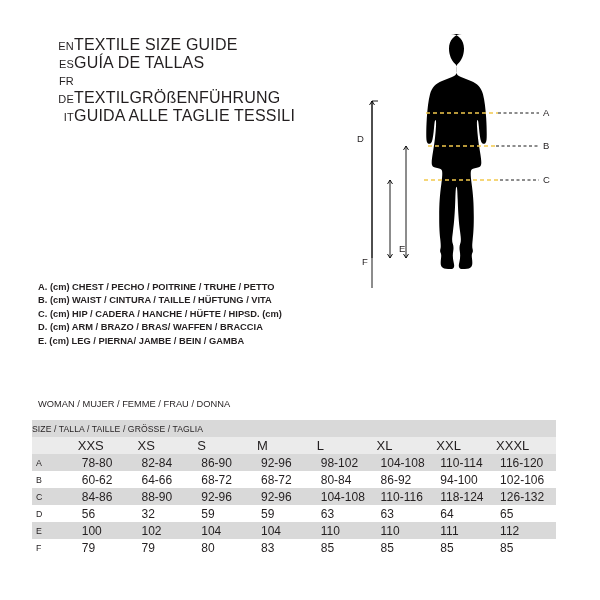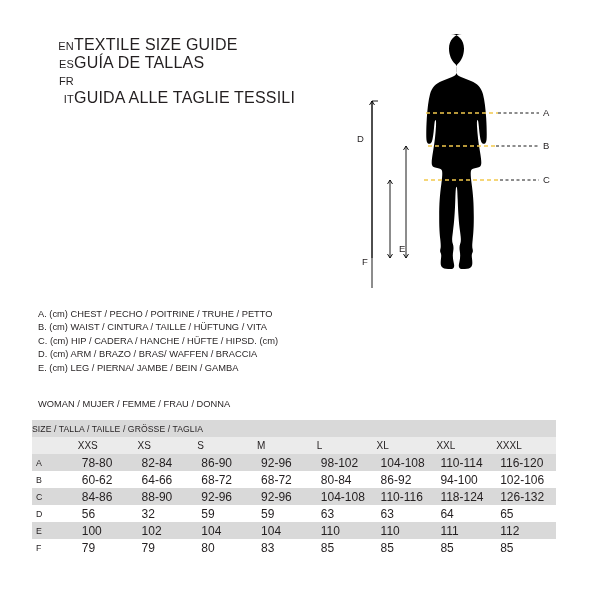--- a/index.html
+++ b/index.html
@@ -43,22 +43,23 @@
   .title-text {
     font-size: 16px;
     letter-spacing: 0.2px;
     color: #231f20;
   }
 
   
   .legend {
     position: absolute;
     left: 38px;
-    top: 308px;
+    top: 281px;
     width: 400px;
+    font-weight: bold;
   }
   .legend-line {
     font-size: 9.3px;
     line-height: 13.4px;
     color: #231f20;
     white-space: nowrap;
   }
   .legend-note {
     position: absolute;
     left: 38px;
@@ -108,21 +109,21 @@
     vertical-align: middle;
   }
   .row-head td {
     background: #d9d9d9;
     font-size: 8.6px;
     padding-left: 4px;
     letter-spacing: 0.1px;
   }
   .row-cols td {
     background: #ebebeb;
-    font-size: 10px;
+    font-size: 13px;
     padding-left: 4px;
   }
   .row-shade td {
     background: #d9d9d9;
   }
   .row-plain td {
     background: #ffffff;
   }
   .rowlabel {
     width: 42px;
@@ -145,20 +146,24 @@
     <div class="title-row">
       <span class="title-lang">EN</span>
       <span class="title-text">TEXTILE SIZE GUIDE</span>
     </div>
     <div class="title-row">
       <span class="title-lang">ES</span>
       <span class="title-text">GUÍA DE TALLAS</span>
     </div>
     <div class="title-row">
       <span class="title-lang">FR</span>
+    </div>
+    <div class="title-row">
+      <span class="title-lang">DE</span>
+      <span class="title-text">TEXTILGRÖßENFÜHRUNG</span>
     </div>
     <div class="title-row">
       <span class="title-lang">IT</span>
       <span class="title-text">GUIDA ALLE TAGLIE TESSILI</span>
     </div>
   </div>
 
   <div class="figure">
     <svg class="body-svg" width="225" height="260" viewBox="0 0 225 260">
 

